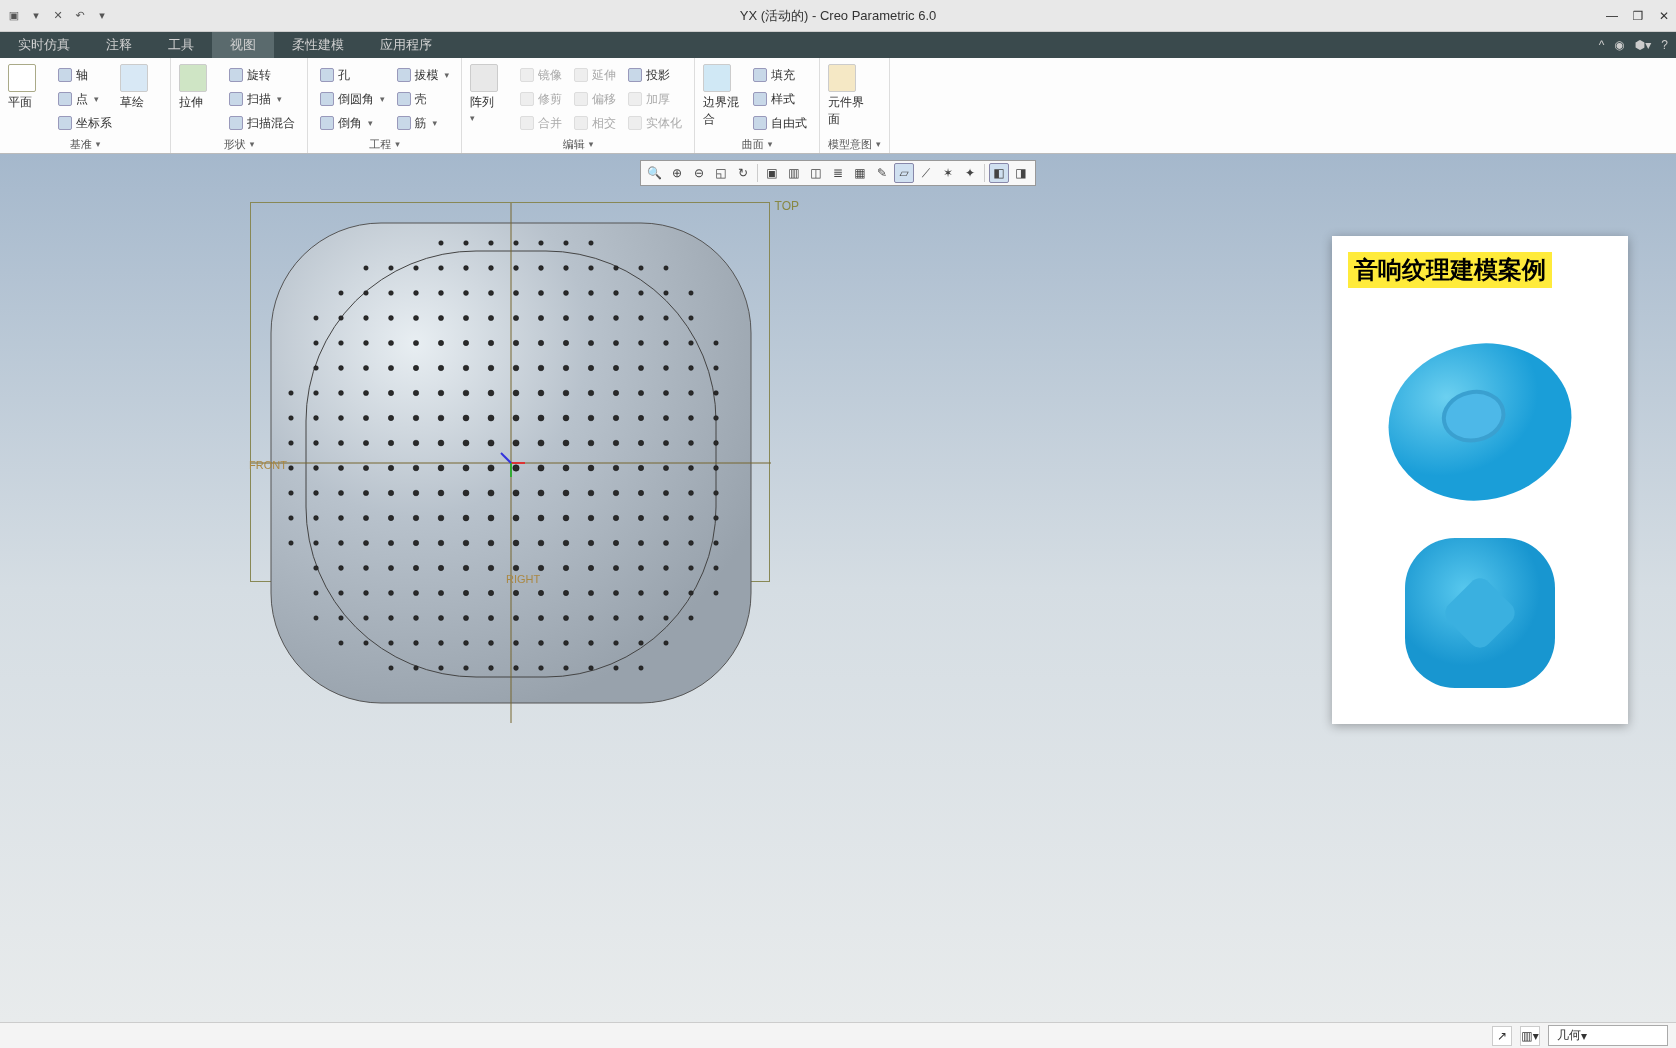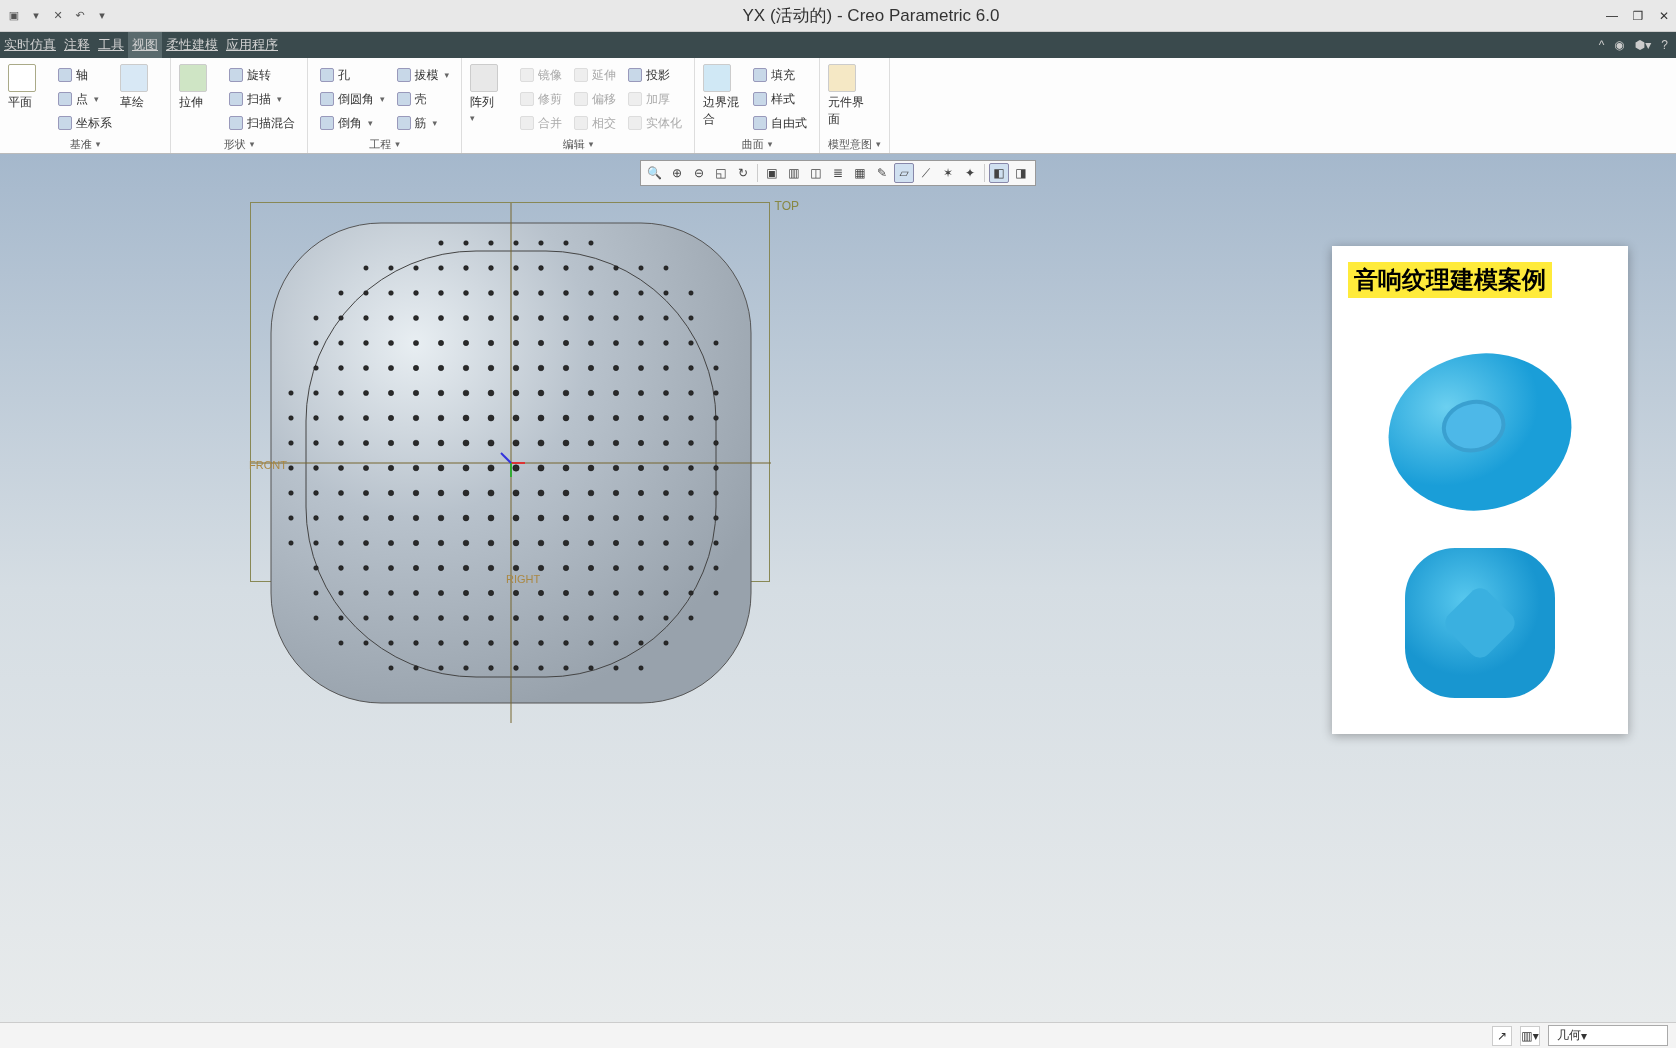--- a/index.html
+++ b/index.html
@@ -2,27 +2,27 @@
 <html><head>
 <meta charset="utf-8">
 <style>
 * { margin: 0; padding: 0; box-sizing: border-box; font-family: "Microsoft YaHei", "Segoe UI", sans-serif; }
 body { width: 1676px; height: 1048px; overflow: hidden; background: #f0f0f0; position: relative; }
 
 
 .titlebar { height: 32px; background: #e8e8e8; display: flex; align-items: center; position: relative; border-bottom: 1px solid #ccc; }
 .titlebar .qat { display: flex; gap: 6px; padding-left: 6px; align-items: center; }
 .titlebar .qat-item { width: 16px; height: 16px; display: flex; align-items: center; justify-content: center; color: #555; font-size: 11px; cursor: pointer; }
-.titlebar .title { position: absolute; left: 50%; transform: translateX(-50%); font-size: 17px; color: #333; margin-left: 33px; }
+.titlebar .title { position: absolute; left: 50%; transform: translateX(-50%); font-size: 13px; color: #333; }
 .titlebar .wincontrols { position: absolute; right: 4px; display: flex; gap: 10px; }
 .titlebar .wincontrols span { width: 16px; height: 16px; font-size: 12px; color: #333; cursor: pointer; display:flex;align-items:center;justify-content:center;}
 
 
 .menubar { height: 26px; background: #3a4a4d; display: flex; align-items: stretch; color: #d0d0d0; font-size: 13px; position: relative; }
-.menubar .tab { padding: 0 4px; display: flex; align-items: center; cursor: pointer; text-decoration: underline; }
+.menubar .tab { padding: 0 18px; display: flex; align-items: center; cursor: pointer; }
 .menubar .tab.active { background: #5a6a6d; }
 .menubar .right-icons { position: absolute; right: 8px; top: 0; height: 100%; display: flex; align-items: center; gap: 10px; color: #ccc; font-size: 12px;}
 .menubar .right-icons span { cursor: pointer; }
 
 
 .ribbon { height: 96px; background: #fdfdfd; border-bottom: 1px solid #bbb; display: flex; font-size: 12px; color: #333; }
 .ribbon-group { border-right: 1px solid #ddd; padding: 4px 8px 0 8px; display: flex; flex-direction: column; position: relative; }
 .ribbon-group .group-body { flex: 1; display: flex; gap: 4px; align-items: flex-start; }
 .ribbon-group .group-label { height: 18px; font-size: 11px; color: #555; text-align: center; display:flex; align-items:center; justify-content:center; gap:2px;}
 .rbtn-big { width: 42px; display: flex; flex-direction: column; gap: 2px; padding-top: 2px; cursor: pointer; }
@@ -43,21 +43,21 @@
 .view-toolbar .vbtn.active { background: #d0e0f0; border: 1px solid #88a; }
 .view-toolbar .sep { width: 1px; height: 18px; background: #ccc; margin: 0 2px; }
 
 
 .model-box { position: absolute; left: 250px; top: 48px; width: 520px; height: 380px; border: 1px solid #888855; }
 .model-box .label-top { position: absolute; right: -30px; top: -4px; font-size: 12px; color: #888844; }
 .model-box .label-front { position: absolute; left: -2px; top: 256px; font-size: 11px; color: #aa8844; }
 .model-box .label-right { position: absolute; left: 255px; bottom: -4px; font-size: 11px; color: #aa8844; }
 
 
-.overlay-panel { position: absolute; right: 48px; top: 82px; width: 296px; background: #fff; box-shadow: 0 2px 10px rgba(0,0,0,0.3); padding: 16px; margin-top: 10px; }
+.overlay-panel { position: absolute; right: 48px; top: 82px; width: 296px; background: #fff; box-shadow: 0 2px 10px rgba(0,0,0,0.3); padding: 16px; }
 .overlay-panel .h { background: #ffeb3b; font-size: 24px; font-weight: bold; padding: 2px 6px; display: inline-block; margin-bottom: 18px; }
 .overlay-panel .sub { font-size: 20px; font-weight: bold; margin-bottom: 14px; }
 .overlay-panel ul { list-style: disc; padding-left: 28px; }
 .overlay-panel li { font-size: 18px; line-height: 1.6; }
 .overlay-panel .imgs { margin-top: 16px; display:flex; flex-direction:column; gap:6px; align-items:center;}
 .overlay-panel .img-ph { width: 210px; height: 190px; display:flex; align-items:center; justify-content:center; }
 
 
 .statusbar { position: absolute; bottom: 0; left: 0; right: 0; height: 26px; background: #f4f4f4; border-top: 1px solid #ccc; display: flex; align-items: center; justify-content: flex-end; gap: 8px; padding-right: 8px; font-size: 12px; color: #333;}
 .statusbar .sel { border: 1px solid #aaa; padding: 1px 8px; min-width: 120px; background: #fff; display:flex; justify-content:flex-start; align-items:center;}

